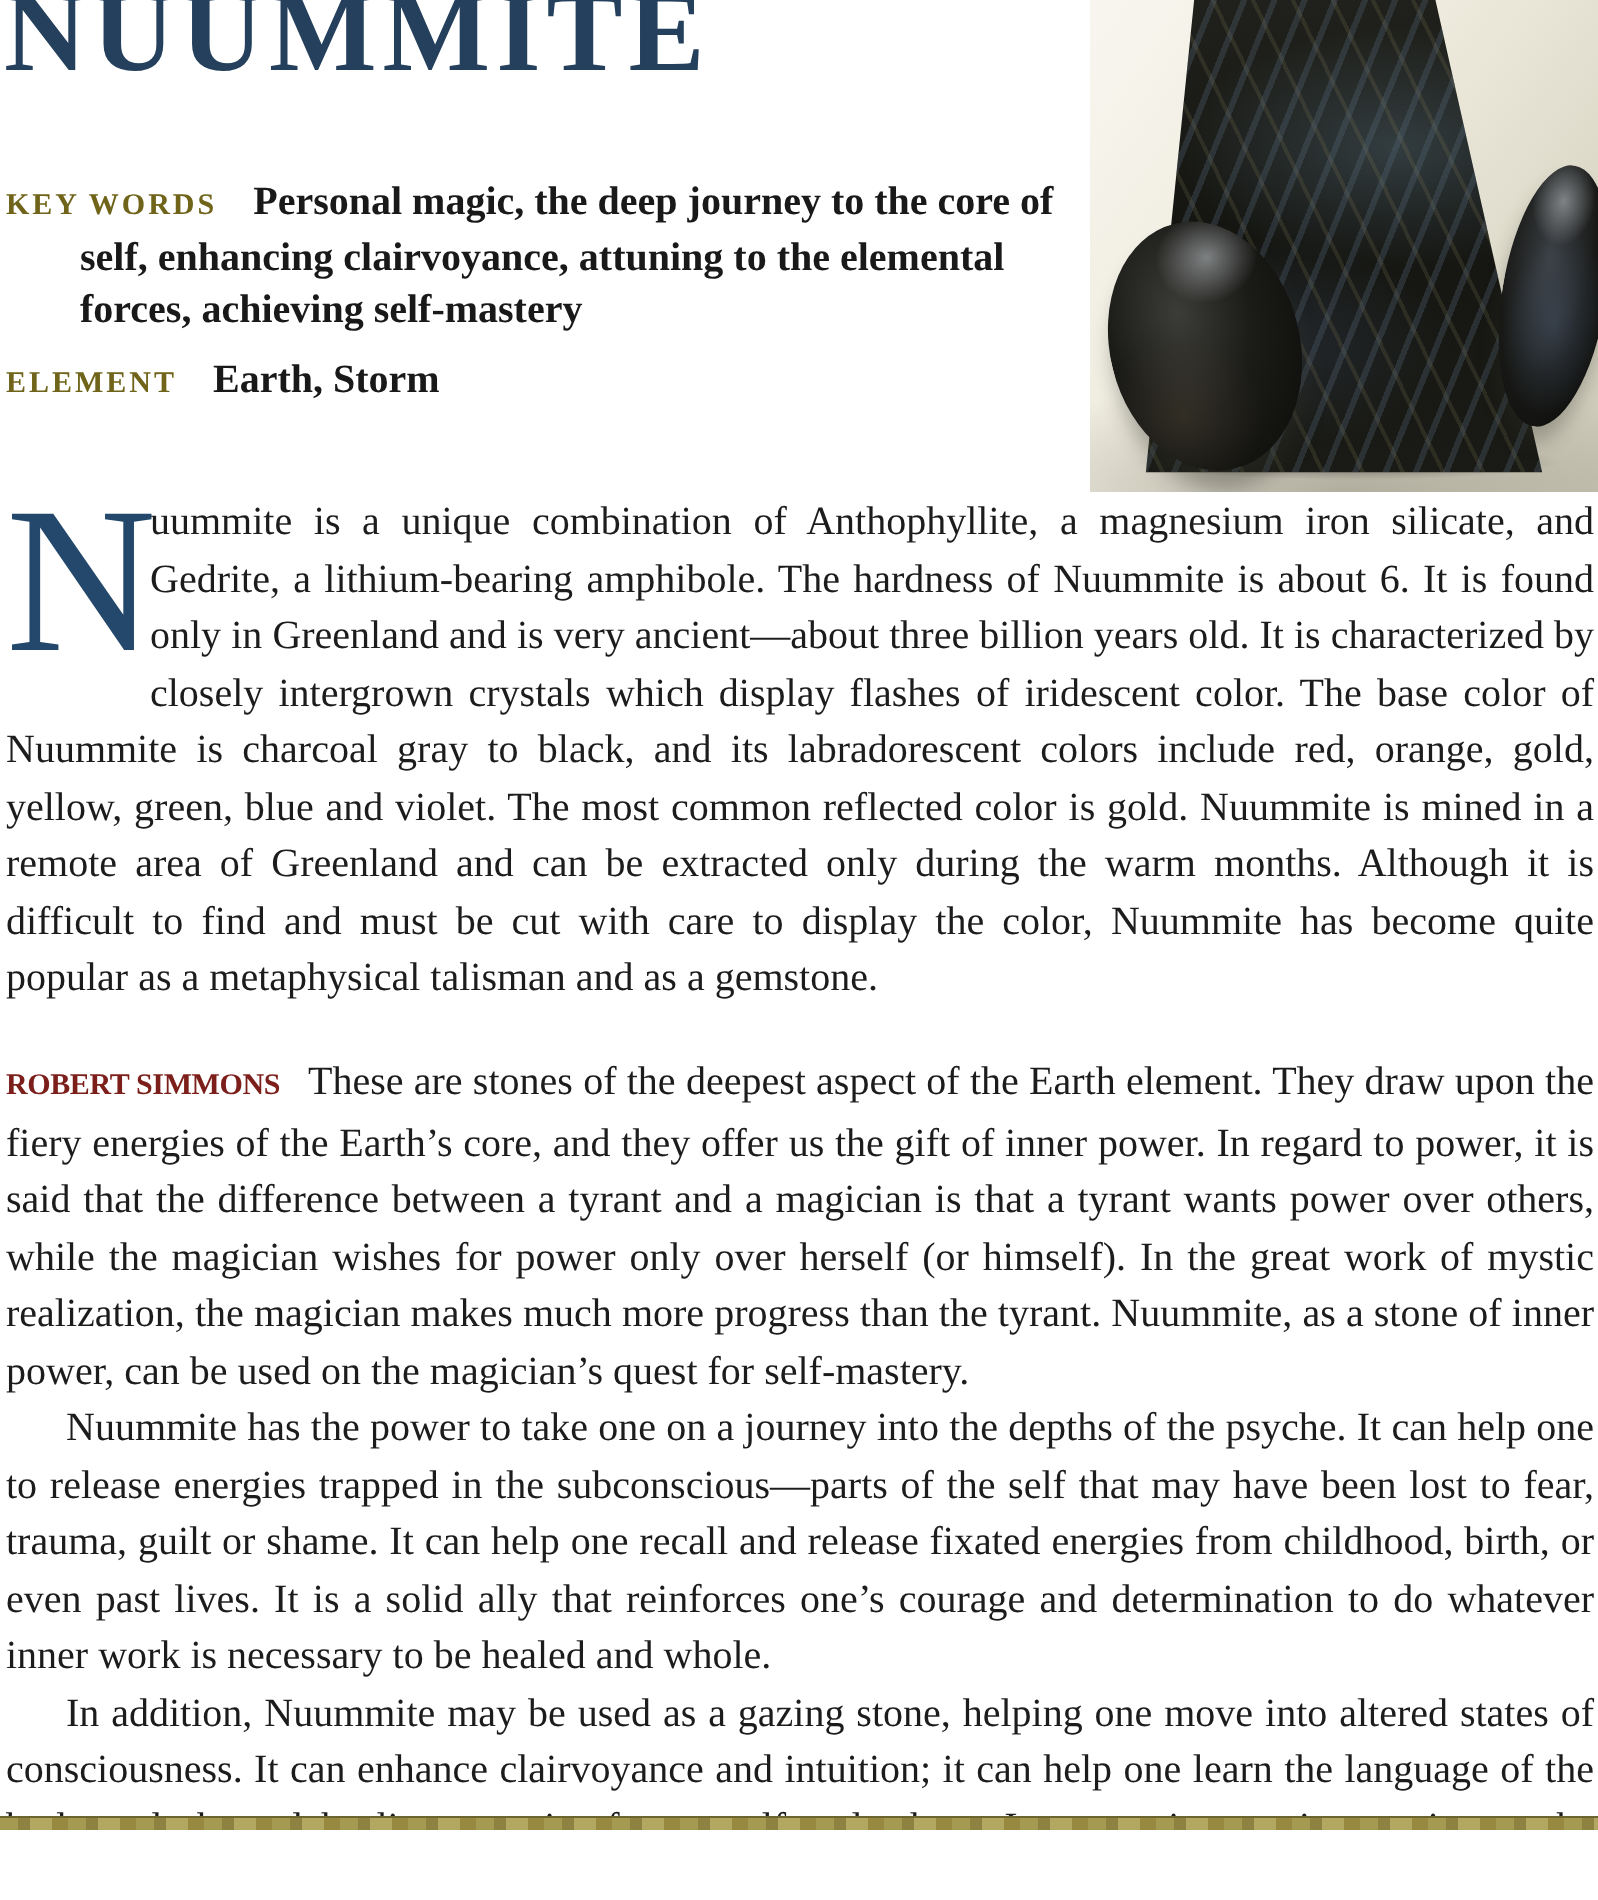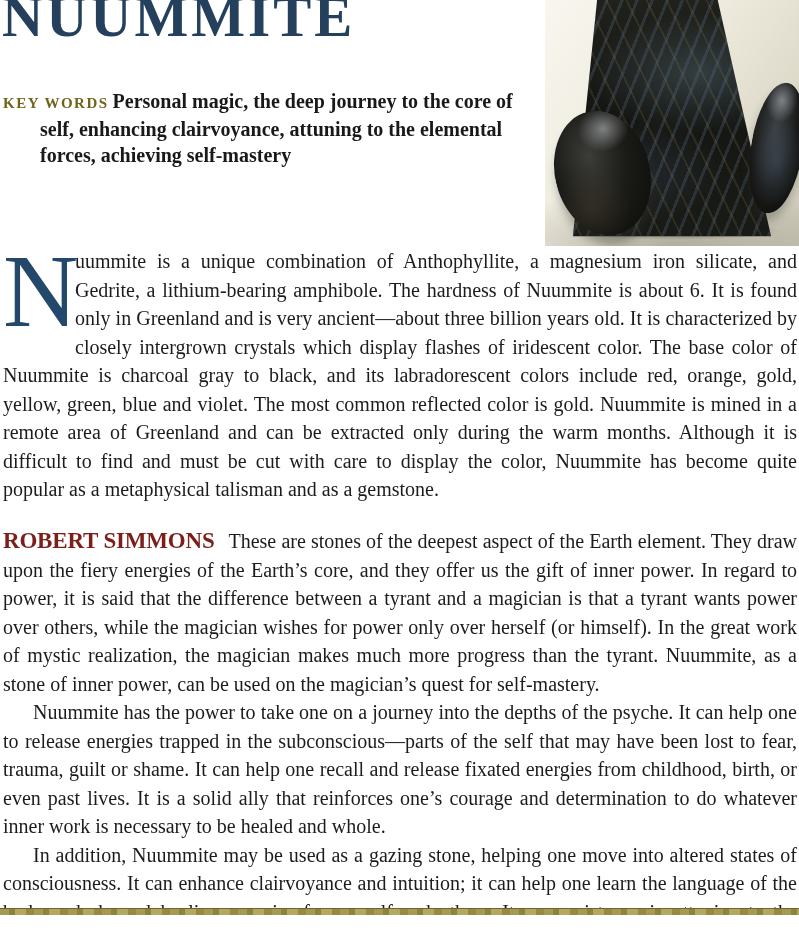--- a/index.html
+++ b/index.html
@@ -22,21 +22,21 @@
 
   
   .props{
     position:absolute;left:3px;top:88px;width:540px;
     font-size:20px;font-weight:700;line-height:26px;
   }
   .prop-row{margin:0 0 6px 0;}
   .prop-row.hang{padding-left:37px;text-indent:-37px;}
   .prop-label{
     font-size:15px;font-weight:700;letter-spacing:1.5px;
-    color:#6f6419;margin-right:4px;
+    color:#6f6419;margin-right:18px;
   }
   .prop-value{color:#191919;}
   .prop-row.element{margin-top:9px;}
   .prop-row.chakras{margin-top:7px;}
 
   
   .photo{
     position:absolute;left:545px;top:0;width:254px;height:246px;
     background:
       radial-gradient(ellipse 130% 40% at 50% 100%, rgba(120,118,104,.45) 0%, rgba(120,118,104,0) 60%),
@@ -93,21 +93,21 @@
     font-family:"Liberation Serif", serif;
   }
 
   .author-section{
     position:absolute;left:3px;top:527px;width:794px;
     text-align:justify;font-size:20px;line-height:28.5px;color:#1c1c1c;
   }
   .author-section p{margin:0;}
   .author-section p.indent{text-indent:30px;}
   .author-label{
-    color:#7c1f1b;font-weight:700;font-size:23px;letter-spacing:-0.2px;
+    color:#7c1f1b;font-weight:700;font-size:15px;letter-spacing:-0.2px;
     margin-right:14px;
   }
 
   
   .bottom-border{
     position:absolute;left:0;bottom:0;width:799px;height:6px;
     background:
       repeating-linear-gradient(90deg,#a59a52 0 9px,#8d8240 9px 15px,#b3a862 15px 26px,#97893f 26px 34px);
     border-top:1px solid #6d6530;
   }
@@ -115,20 +115,23 @@
 </head>
 <body>
 
 <div class="page">
 
   <h1 class="title">NUUMMITE</h1>
 
   <div class="props">
     <div class="prop-row hang">
       <span class="prop-label">KEY WORDS</span><span class="prop-value">Personal magic, the deep journey to the core of self, enhancing clairvoyance, attuning to the elemental forces, achieving self-mastery</span>
+    </div>
+    <div class="prop-row element">
+      <span class="prop-label">ELEMENT</span><span class="prop-value">Earth, Storm</span>
     </div>
   </div>
 
   <div class="photo">
     <div class="slab-shadow"></div>
     <div class="slab"></div>
     <div class="cab left"></div>
     <div class="cab right"></div>
   </div>
 

